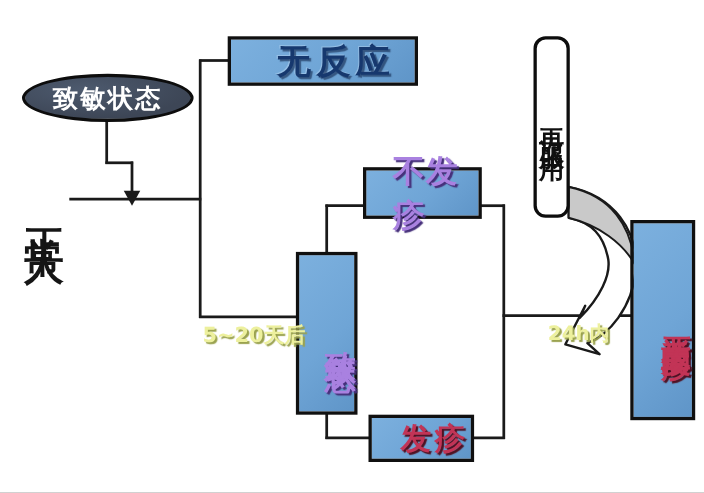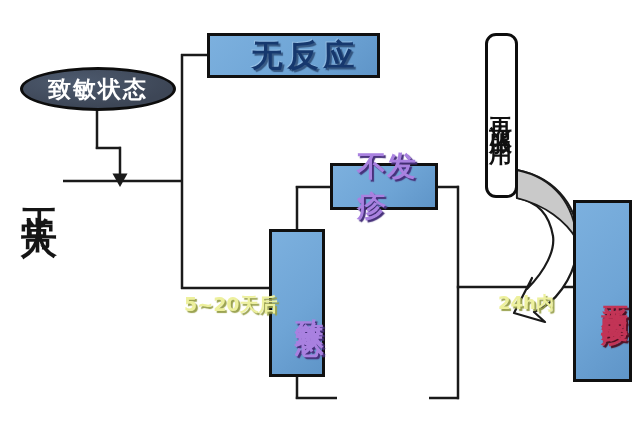--- a/index.html
+++ b/index.html
@@ -29,21 +29,21 @@
     border:3px solid #0d0d0d;
   }
   .ellipse .lbl{color:#fff;font-weight:bold;font-size:23px;font-family:"DejaVu Serif",serif;letter-spacing:2px;}
   .person{
     left:16px;top:120px;width:48px;height:142px;
     color:#151515;font-family:"DejaVu Serif",serif;font-size:36px;font-weight:bold;
     letter-spacing:8px;line-height:1;
   }
   .box-noreaction{left:207px;top:33px;width:173px;height:45px;}
   .box-noreaction .lbl{font-size:31px;letter-spacing:5px;}
-  .box-norash{left:330px;top:163px;width:108px;height:47px;}
+  .box-norash{left:330px;top:152px;width:108px;height:47px;}
   .box-norash .lbl{font-size:29px;letter-spacing:1px;}
   .box-sensitized{left:269px;top:229px;width:56px;height:148px;}
   .box-sensitized .lbl{font-size:28px;letter-spacing:3px;}
   .box-rash{left:335px;top:377px;width:96px;height:43px;}
   .box-rash .lbl{font-size:28px;letter-spacing:3px;}
   .box-retake{
     left:485px;top:33px;width:33px;height:165px;border-radius:11px;
     background:#fff;border:3px solid #0d0d0d;
   }
   .box-retake .lbl{color:#101010;font-weight:bold;font-size:23px;font-family:"DejaVu Serif",serif;letter-spacing:9px;}
@@ -114,20 +114,23 @@
   </div>
 
   <div class="node bluebox box-norash">
     <span class="lbl purple">不发疹</span>
   </div>
 
   <div class="node bluebox box-sensitized">
     <span class="lbl purple vtext">致敏状态</span>
   </div>
 
+  <div class="node bluebox box-rash">
+    <span class="lbl red">发疹</span>
+  </div>
 
   <div class="node box-retake">
     <span class="lbl vtext">再次服用</span>
   </div>
 
   <div class="node bluebox box-severe">
     <span class="lbl red vtext">严重的皮疹</span>
   </div>
 
   <div class="edge-label label-days">5~20天后</div>

